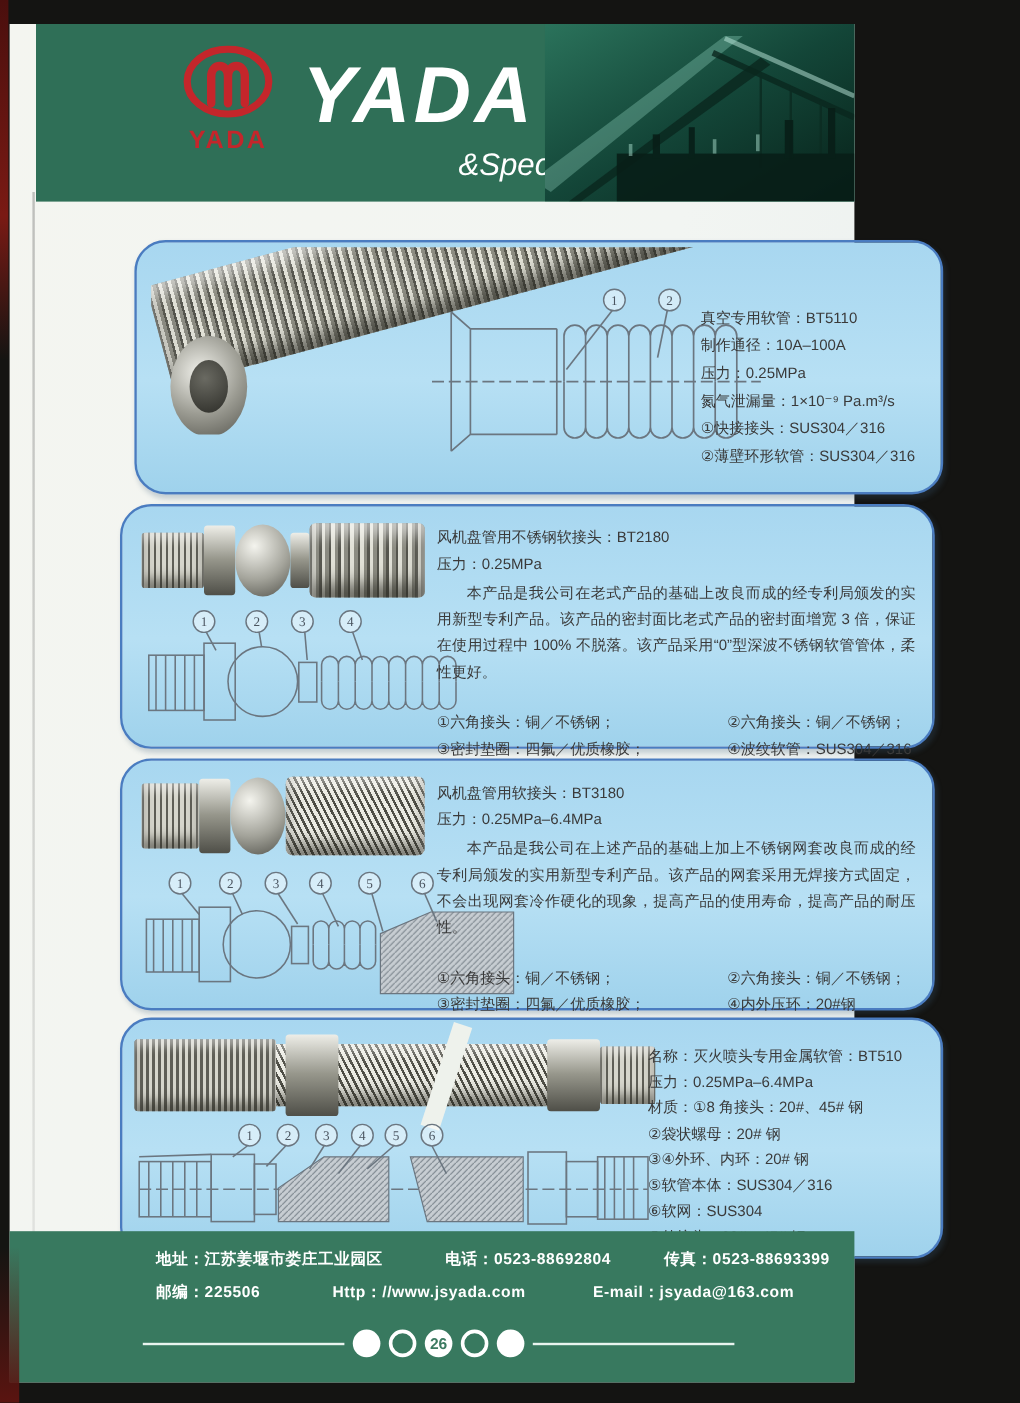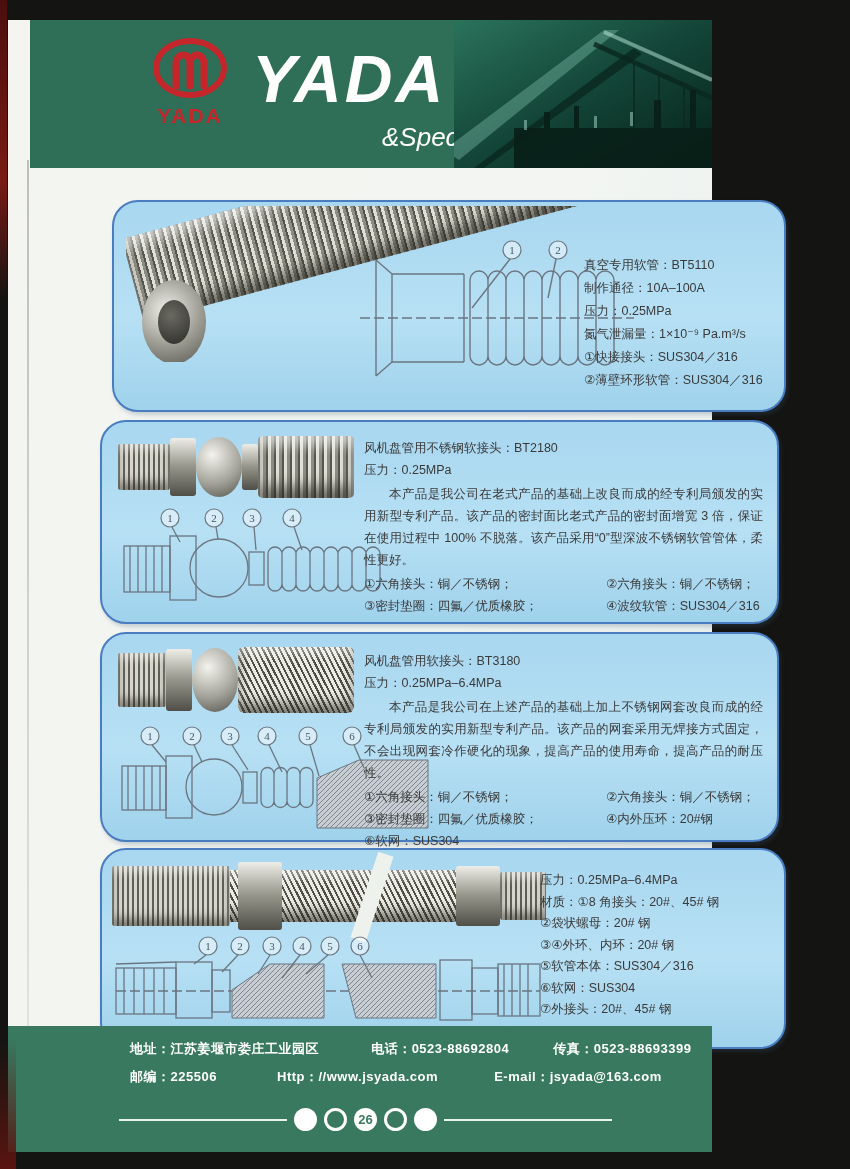--- a/index.html
+++ b/index.html
@@ -36,21 +36,21 @@
   .panel-2{left:92px;top:400px;width:675px;height:200px;}
   .panel-3{left:92px;top:612px;width:675px;height:206px;}
   .panel-4{left:92px;top:828px;width:682px;height:197px;}
   .spec{position:absolute;color:#3a3a3a;font-size:12.5px;}
   .spec div{white-space:nowrap;}
   .spec-1{left:470px;top:52px;line-height:23px;}
   .txt-2{left:262px;top:15px;right:14px;line-height:22px;}
   .txt-3{left:262px;top:16px;right:14px;line-height:22px;}
   .spec-4{left:438px;top:20px;line-height:21.5px;}
   .para{white-space:normal !important;text-indent:2em;text-align:justify;margin-top:2px;}
-  .items{display:grid;grid-template-columns:238px auto;column-gap:4px;margin-top:2px;}
+  .items{display:grid;grid-template-columns:238px auto;column-gap:4px;margin-top:20px;}
   .items div{white-space:nowrap;}
   
   .photo{position:absolute;}
   .corr{background:repeating-linear-gradient(90deg,#55554d 0 2px,#e0e0d6 2px 5px,#8c8c82 5px 8px);
     box-shadow:inset 0 10px 12px rgba(255,255,255,.55),inset 0 -12px 14px rgba(35,35,28,.6);border-radius:5px;}
   .braid{background-color:#c9c9bf;
     background-image:repeating-linear-gradient(63deg,rgba(62,62,54,.85) 0 2px,rgba(238,238,230,.95) 2px 5px),
       repeating-linear-gradient(-63deg,rgba(62,62,54,.45) 0 2px,rgba(238,238,230,0) 2px 5px);
     box-shadow:inset 0 8px 10px rgba(255,255,255,.4),inset 0 -10px 12px rgba(35,35,28,.55);border-radius:6px;}
   .thread{background:repeating-linear-gradient(90deg,#5e5e56 0 2px,#d6d6cc 2px 5px);
@@ -337,20 +337,21 @@
             <text x="98" y="16">1</text>
             <text x="130" y="16">2</text>
             <text x="162" y="16">3</text>
             <text x="192" y="16">4</text>
             <text x="220" y="16">5</text>
             <text x="250" y="16">6</text>
           </g>
         </svg>
       </div>
       <div class="spec spec-4">
+        <div>名称：灭火喷头专用金属软管：BT510</div>
         <div>压力：0.25MPa–6.4MPa</div>
         <div>材质：①8 角接头：20#、45# 钢</div>
         <div>②袋状螺母：20# 钢</div>
         <div>③④外环、内环：20# 钢</div>
         <div>⑤软管本体：SUS304／316</div>
         <div>⑥软网：SUS304</div>
         <div>⑦外接头：20#、45# 钢</div>
       </div>
     </div>
 

